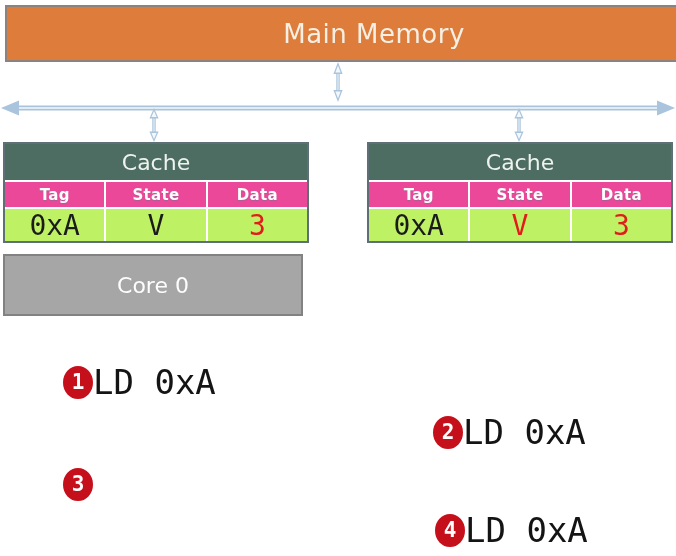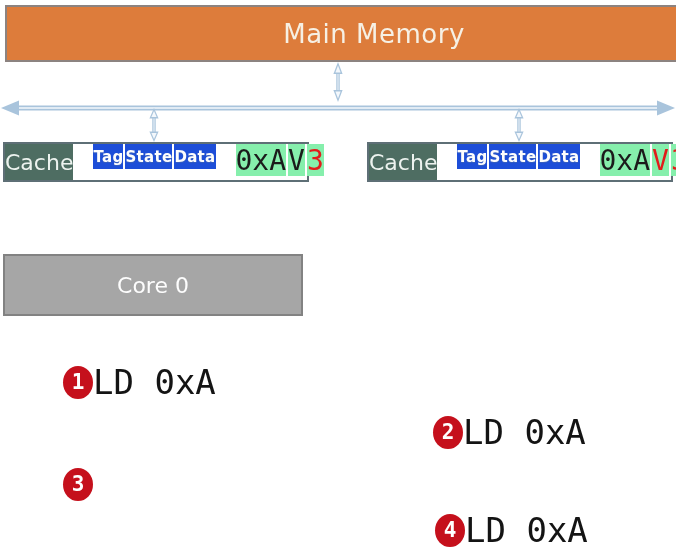--- a/index.html
+++ b/index.html
@@ -23,39 +23,39 @@
   .varrow { position:absolute; }
   .bus-label {
     position:absolute; left:426px; top:64px; width:200px;
     font-size:31px; color:#141414; white-space:pre;
   }
 
   
   .cache {
     position:absolute; top:142px; width:302px;
     border:2px solid #5E6F76; background:#ffffff;
-    display:flex; flex-direction:row; gap:20px;
+    display:flex; flex-direction:column; gap:2px;
   }
   .cache-left  { left:3px; }
   .cache-right { left:367px; }
   .cache-title {
     height:36px; background:#4E6D62; color:#EDF3EF;
     display:flex; align-items:center; justify-content:center;
     font-size:22px;
   }
   .cache-cols { display:flex; gap:2px; height:25px; }
   .cache-col {
-    flex:1; background:#1d4ed8; color:#FDFDFD;
+    flex:1; background:#ec4899; color:#FDFDFD;
     display:flex; align-items:center; justify-content:center;
     font-size:15px; font-weight:bold; letter-spacing:0.3px;
     text-shadow:0 1px 1px rgba(90,120,150,0.45);
   }
   .cache-vals { display:flex; gap:2px; height:32px; }
   .cache-val {
-    flex:1; background:#86efac; color:#1B1B1B;
+    flex:1; background:#bef264; color:#1B1B1B;
     display:flex; align-items:center; justify-content:center;
     font-size:28px;
   }
   .cache-val.red { color:#E21B1B; }
 
   
   .core {
     position:absolute; top:254px; width:296px; height:58px;
     background:#A6A6A6; border:2px solid #7E8B94;
     display:flex; align-items:center; justify-content:center;

